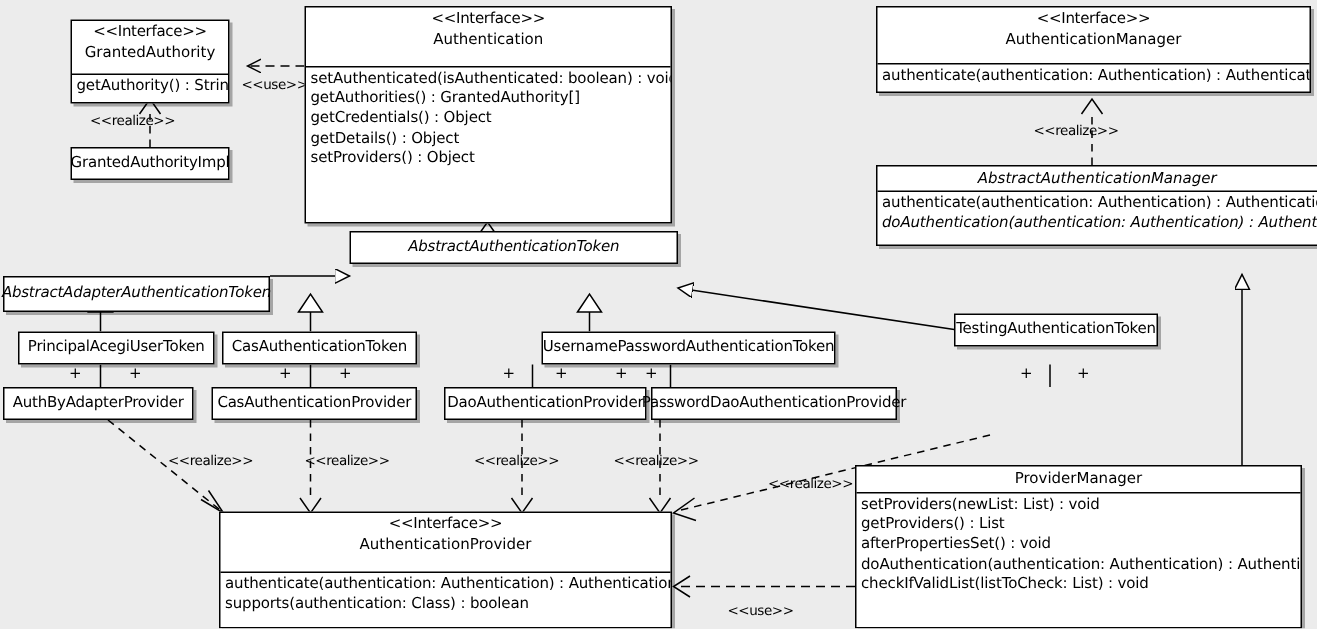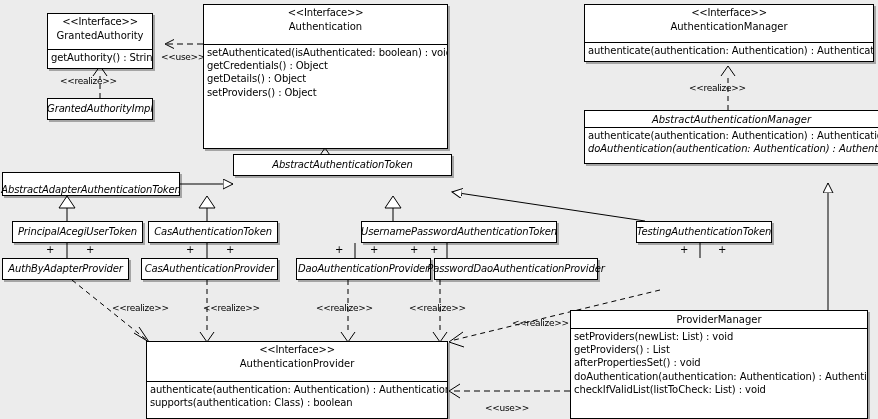--- a/index.html
+++ b/index.html
@@ -67,21 +67,20 @@
   .member.italic { font-style: italic; }
   
   .name-only {
     display: flex;
     align-items: center;
     justify-content: center;
     text-align: center;
     white-space: nowrap;
     font-size: 10px;
     letter-spacing: -0.15px;
-    font-style: italic;
   }
   .name-only.italic { font-style: italic; }
   
   #edges {
     position: absolute;
     left: 0; top: 0;
     width: 878px;
     height: 419px;
     pointer-events: none;
   }
@@ -262,20 +261,21 @@
     <span>GrantedAuthorityImpl</span>
   </div>
 
   <div class="uml-box" style="left:203px; top:4px; width:245px; height:145px;">
     <div class="uml-head with-sep" style="height:40px;">
       <span class="stereo">&lt;&lt;Interface&gt;&gt;</span>
       <span class="cls-name">Authentication</span>
     </div>
     <div class="uml-members">
       <span class="member">setAuthenticated(isAuthenticated: boolean) : void</span>
+      <span class="member">getAuthorities() : GrantedAuthority[]</span>
       <span class="member">getCredentials() : Object</span>
       <span class="member">getDetails() : Object</span>
       <span class="member">setProviders() : Object</span>
     </div>
   </div>
 
   <div class="uml-box" style="left:584px; top:4px; width:290px; height:58px;">
     <div class="uml-head with-sep" style="height:38px;">
       <span class="stereo">&lt;&lt;Interface&gt;&gt;</span>
       <span class="cls-name">AuthenticationManager</span>
@@ -288,41 +288,41 @@
   <div class="uml-box" style="left:584px; top:110px; width:295px; height:54px;">
     <div class="uml-head with-sep" style="height:17px;">
       <span class="cls-name italic" style="margin-top:1px;">AbstractAuthenticationManager</span>
     </div>
     <div class="uml-members">
       <span class="member">authenticate(authentication: Authentication) : Authentication</span>
       <span class="member italic">doAuthentication(authentication: Authentication) : Authentication</span>
     </div>
   </div>
 
-  <div class="uml-box name-only italic" style="left:2px; top:172px; width:178px; height:24px;align-items:flex-end;">
+  <div class="uml-box name-only italic" style="left:2px; top:184px; width:178px; height:24px;">
     <span>AbstractAdapterAuthenticationToken</span>
   </div>
 
   <div class="uml-box name-only italic" style="left:233px; top:154px; width:219px; height:22px;">
     <span>AbstractAuthenticationToken</span>
   </div>
 
   <div class="uml-box name-only" style="left:12px; top:221px; width:131px; height:22px;">
     <span>PrincipalAcegiUserToken</span>
   </div>
 
   <div class="uml-box name-only" style="left:148px; top:221px; width:130px; height:22px;">
     <span>CasAuthenticationToken</span>
   </div>
 
   <div class="uml-box name-only" style="left:345px; top:221px; width:196px; height:22px;margin-left:16px;">
     <span>UsernamePasswordAuthenticationToken</span>
   </div>
 
-  <div class="uml-box name-only" style="left:636px; top:221px; width:136px; height:22px;">
+  <div class="uml-box name-only" style="left:636px; top:209px; width:136px; height:22px;">
     <span>TestingAuthenticationToken</span>
   </div>
 
   <div class="uml-box name-only" style="left:2px; top:258px; width:127px; height:22px;">
     <span>AuthByAdapterProvider</span>
   </div>
 
   <div class="uml-box name-only" style="left:141px; top:258px; width:137px; height:22px;">
     <span>CasAuthenticationProvider</span>
   </div>

